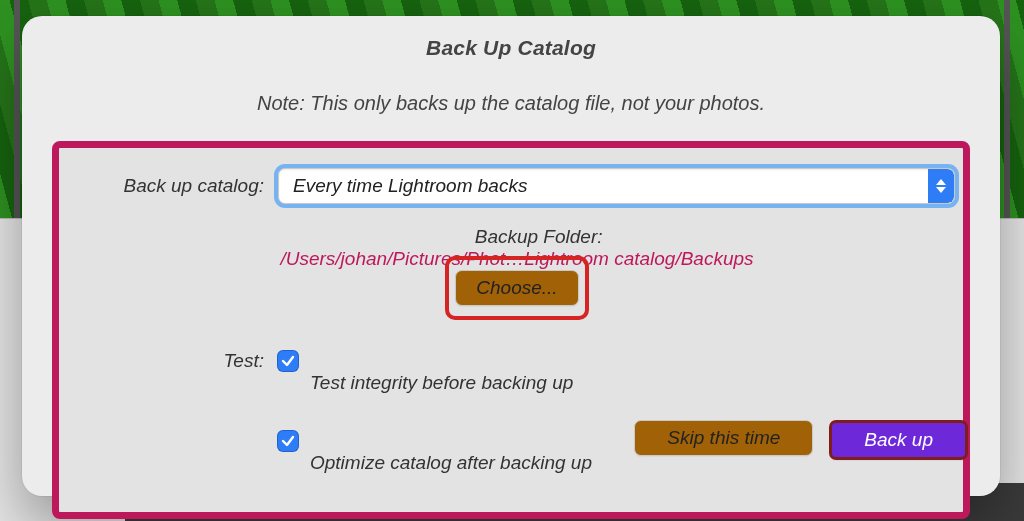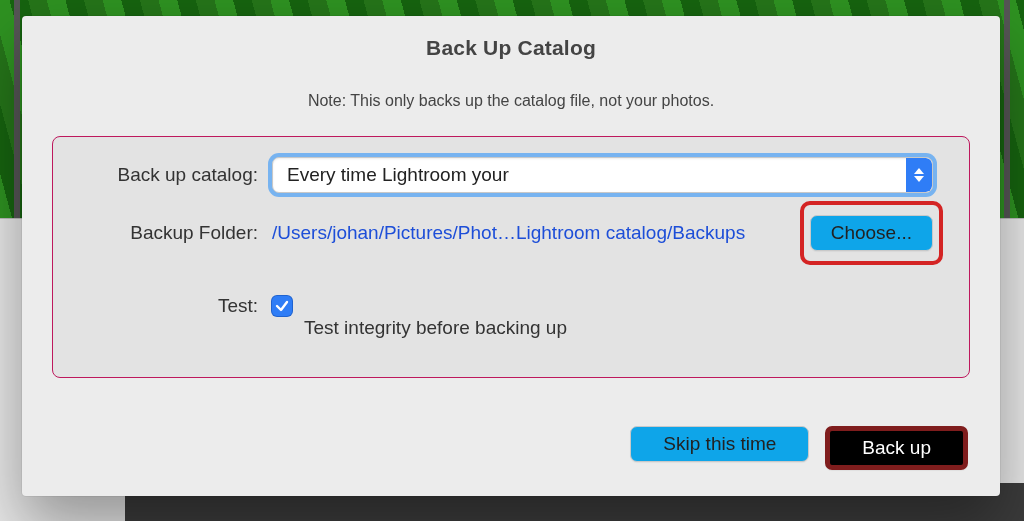--- a/index.html
+++ b/index.html
@@ -45,46 +45,47 @@
   }
 
   
   .sheet {
     position: absolute;
     left: 22px;
     top: 16px;
     width: 978px;
     height: 480px;
     background: #ececec;
-    border-radius: 4px;
+    border-radius: 20px;
     box-shadow: 0 30px 60px rgba(0,0,0,0.35), 0 0 0 1px rgba(0,0,0,0.05);
+    font-style: italic;
   }
 
   .sheet-title {
     text-align: center;
     font-size: 21px;
     font-weight: 600;
     color: #444;
     padding: 20px 0 8px 0;
     letter-spacing: 0.2px;
   }
 
   .note {
     text-align: center;
-    font-size: 16px;
+    font-size: 20px;
     color: #444;
     padding: 24px 0 22px 0;
   }
 
   .panel {
     margin: 4px 30px 0 30px;
     background: #e3e3e3;
-    border: 1px solid #be185d;
+    border: 7px solid #be185d;
     border-radius: 8px;
-    padding: 20px 36px 24px 20px;
+    padding: 20px 8px 24px 20px;
   }
 
   .row {
     display: flex;
     align-items: center;
     margin-bottom: 18px;
   }
   .row:last-child { margin-bottom: 0; }
 
   .label {
@@ -123,41 +124,41 @@
     flex-direction: column;
     align-items: center;
     justify-content: center;
     border-top-right-radius: 6px;
     border-bottom-right-radius: 6px;
   }
   .select-arrows svg { display:block; }
 
   .path {
     font-size: 19px;
-    color: #1d4ed8;
+    color: #be185d;
     flex: 1;
   }
 
   .choose-wrap {
     position: relative;
   }
   .choose-highlight {
     position: absolute;
     left: -10px; right: -10px; top: -14px; bottom: -14px;
     border: 4px solid #d42424;
     border-radius: 10px;
     pointer-events: none;
   }
   .btn {
     display: inline-flex;
     align-items: center;
     justify-content: center;
     font-size: 19px;
     color: #222;
-    background: #0ea5e9;
+    background: #a16207;
     border: 1px solid #c9c9c9;
     border-radius: 7px;
     height: 34px;
     padding: 0 20px;
     cursor: default;
     box-shadow: 0 1px 1px rgba(0,0,0,0.05);
   }
 
   
   .cb {
@@ -177,28 +178,28 @@
     font-size: 19px;
     color: #333;
     margin-top: 44px;
   }
 
   .also-block .row { margin-bottom: 14px; }
 
   .footer {
     position: absolute;
     right: 32px;
-    bottom: 26px;
+    bottom: 36px;
     display: flex;
     gap: 16px;
   }
   .btn-primary {
-    background: #000000;
+    background: #6d28d9;
     color: #fff;
-    border: 5px solid #7f1d1d;
+    border: 3px solid #7f1d1d;
   }
   .btn-wide { padding: 0 32px; }
 </style>
 </head>
 <body>
 
 <div class="bg">
   <div class="bg-dark-v left"></div>
   <div class="bg-dark-v right"></div>
 </div>
@@ -210,51 +211,60 @@
 
   <div class="sheet-title">Back Up Catalog</div>
 
   <div class="note">Note: This only backs up the catalog file, not your photos.</div>
 
   <div class="panel">
 
     <div class="row">
       <div class="label">Back up catalog:</div>
       <div class="select">
-        <div class="select-text">Every time Lightroom your</div>
+        <div class="select-text">Every time Lightroom backs</div>
         <div class="select-arrows">
           <svg width="10" height="6" viewBox="0 0 10 6">
               <path d="M0 6 L5 0 L10 6 Z" fill="#fff"></path>
             </svg>
           <svg width="10" height="6" viewBox="0 0 10 6" style="margin-top:2px">
               <path d="M0 0 L5 6 L10 0 Z" fill="#fff"></path>
             </svg>
         </div>
       </div>
     </div>
 
-    <div class="row" style="margin-top:22px;">
+    <div class="row" style="margin-top:22px;flex-direction:column;">
       <div class="label">Backup Folder:</div>
       <div class="path">/Users/johan/Pictures/Phot…Lightroom catalog/Backups</div>
       <div class="choose-wrap">
         <div class="choose-highlight"></div>
         <div class="btn">Choose...</div>
       </div>
     </div>
 
     <div class="also-block" style="margin-top:22px;">
       <div class="row">
         <div class="label">Test:</div>
         <div class="cb">
           <svg width="14" height="14" viewBox="0 0 14 14">
               <path d="M2 7 L6 11 L12 3" stroke="#fff" stroke-width="2.4" fill="none" stroke-linecap="round" stroke-linejoin="round"></path>
             </svg>
         </div>
         <div class="cb-label">Test integrity before backing up</div>
       </div>
+      <div class="row">
+        <div class="label"></div>
+        <div class="cb">
+          <svg width="14" height="14" viewBox="0 0 14 14">
+              <path d="M2 7 L6 11 L12 3" stroke="#fff" stroke-width="2.4" fill="none" stroke-linecap="round" stroke-linejoin="round"></path>
+            </svg>
+        </div>
+        <div class="cb-label">Optimize catalog after backing up</div>
+      </div>
     </div>
 
   </div>
 
   <div class="footer">
     <div class="btn btn-wide">Skip this time</div>
     <div class="btn btn-primary btn-wide">Back up</div>
   </div>
 
 </div>

